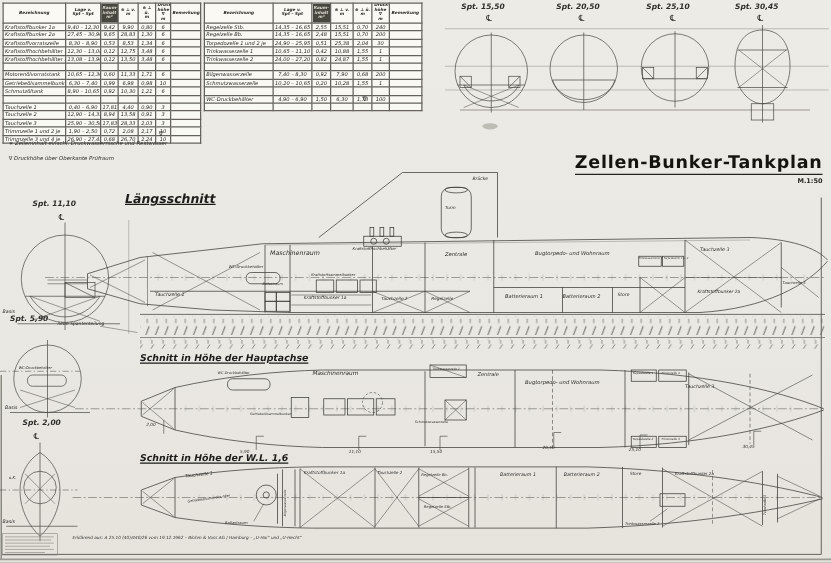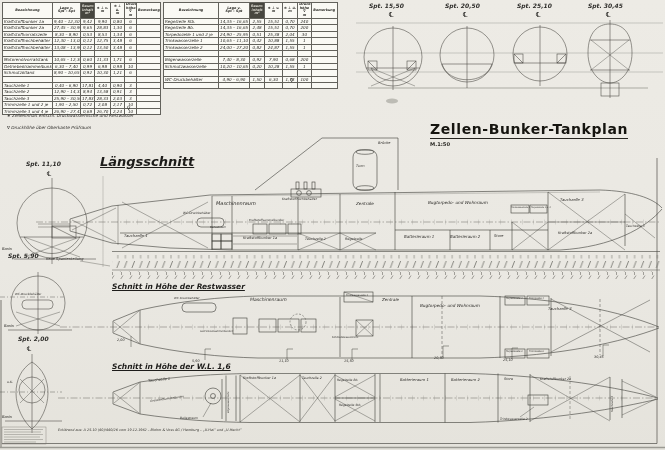--- a/index.html
+++ b/index.html
@@ -4,21 +4,21 @@
 <style>
   html,body{margin:0;padding:0;background:#b7b6b0;}
   #sheet{position:relative;width:665px;height:450px;overflow:hidden;
          background:linear-gradient(180deg,#edebe5 0%,#eae8e2 60%,#e5e3dc 100%);
          font-family:"DejaVu Sans",sans-serif;}
   svg{position:absolute;left:0;top:0;}
   .lb{position:absolute;white-space:nowrap;color:#2e2d2a;transform-origin:0 0;line-height:1.05;}
   .it{font-style:italic}
   .bd{font-weight:bold}
   .hd{font-weight:bold;font-style:italic;text-decoration:underline;color:#1d1c1a;}
-  .titleblock{position:absolute;left:430px;top:119px;width:228px;text-align:left;}
+  .titleblock{position:absolute;left:430px;top:119px;width:228px;text-align:right;}
   .title{display:inline-block;font-size:14px;font-weight:bold;letter-spacing:.6px;color:#15140f;
          border-bottom:1.6px solid #25241f;padding-bottom:1px;}
   .subtitle{font-size:7.5px;font-weight:bold;color:#1d1c17;margin-top:3px;}
   .mscale{font-size:5.2px;font-weight:bold;color:#2b2a25;margin-top:2px;}
   table.dtable{position:absolute;border-collapse:collapse;background:rgba(252,252,247,.85);
          table-layout:fixed;}
   .dtable th,.dtable td{border:0.5px solid #63625c;padding:0 1px;height:5.4px;line-height:5.4px;
          font-size:4.1px;color:#2a2925;white-space:nowrap;overflow:hidden;text-align:center;}
   .dtable th{font-size:3.4px;line-height:1.1;height:13px;white-space:pre-line;font-style:italic;
          font-weight:bold;vertical-align:middle;}
@@ -630,22 +630,22 @@
 <span class="lb it" style="left:2px;top:247px;font-size:3.8px;">Basis</span>
 <span class="lb bd it" style="left:8px;top:253px;font-size:6px;">Spt. 5,90</span>
 <span class="lb it" style="left:46px;top:258px;font-size:3.6px;">neue Spantenteilung</span>
 <span class="lb it" style="left:15px;top:293px;font-size:2.9px;">WC-Druckbehälter</span>
 <span class="lb it" style="left:4px;top:324px;font-size:3.8px;">Basis</span>
 <span class="lb bd it" style="left:18px;top:336px;font-size:6px;">Spt. 2,00</span>
 <span class="lb" style="left:27px;top:346px;font-size:6.5px;">℄</span>
 <span class="lb it" style="left:7px;top:381px;font-size:3.2px;">u.K.</span>
 <span class="lb it" style="left:2px;top:415px;font-size:3.8px;">Basis</span>
 
-<span class="lb hd" style="left:100px;top:155px;font-size:13px;">Längsschnitt</span>
-<span class="lb hd" style="left:112px;top:283px;font-size:7.5px;">Schnitt in Höhe der Restwasser</span>
+<span class="lb hd" style="left:100px;top:155px;font-size:10px;">Längsschnitt</span>
+<span class="lb hd" style="left:112px;top:283px;font-size:7.5px;">Schnitt in Höhe der Hauptachse</span>
 <span class="lb hd" style="left:112px;top:363px;font-size:7.5px;">Schnitt in Höhe der W.L. 1,6</span>
 
 <span class="lb it" style="left:378px;top:142px;font-size:3.6px;">Brücke</span>
 <span class="lb it" style="left:356px;top:165px;font-size:3.4px;">Turm</span>
 <span class="lb it" style="left:216px;top:201px;font-size:5px;">Maschinenraum</span>
 <span class="lb it" style="left:356px;top:202px;font-size:4.2px;">Zentrale</span>
 <span class="lb it" style="left:428px;top:201px;font-size:4.2px;">Bugtorpedo- und Wohnraum</span>
 <span class="lb it" style="left:282px;top:198px;font-size:3.1px;">Kraftstoffhochbehälter</span>
 <span class="lb it" style="left:183px;top:212px;font-size:3px;">WC-Druckbehälter</span>
 <span class="lb it" style="left:249px;top:219px;font-size:2.9px;">Kraftstoffsammelbunker</span>

